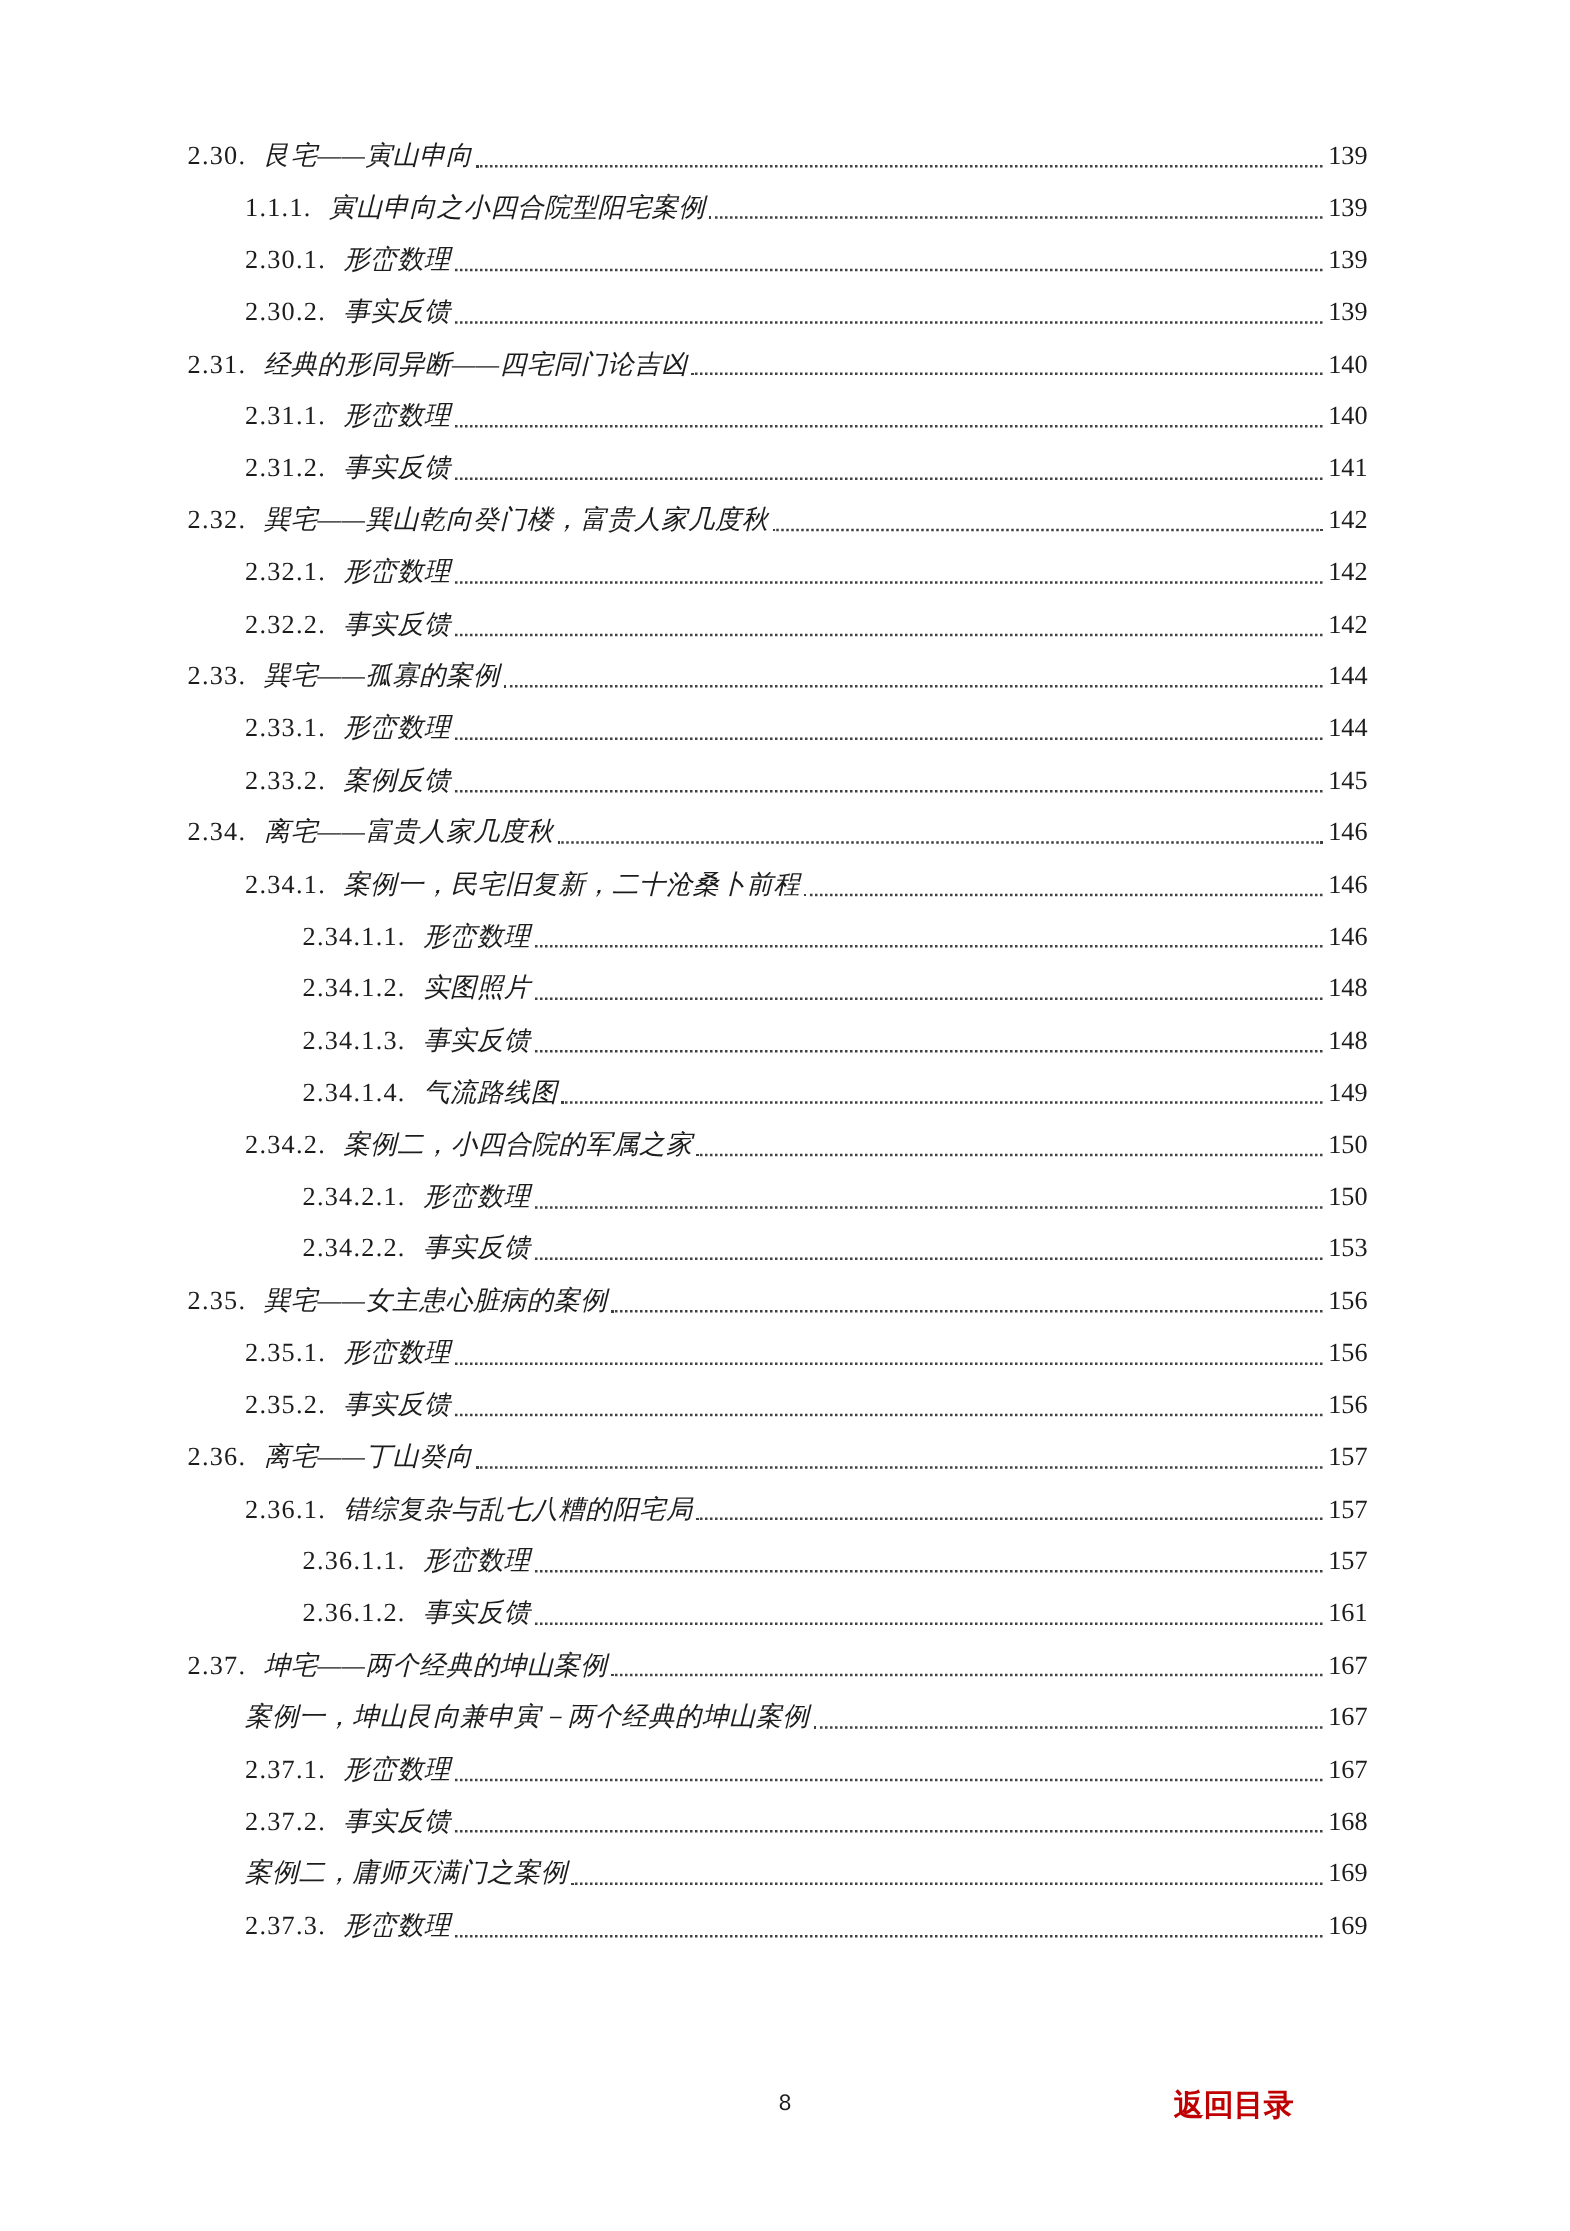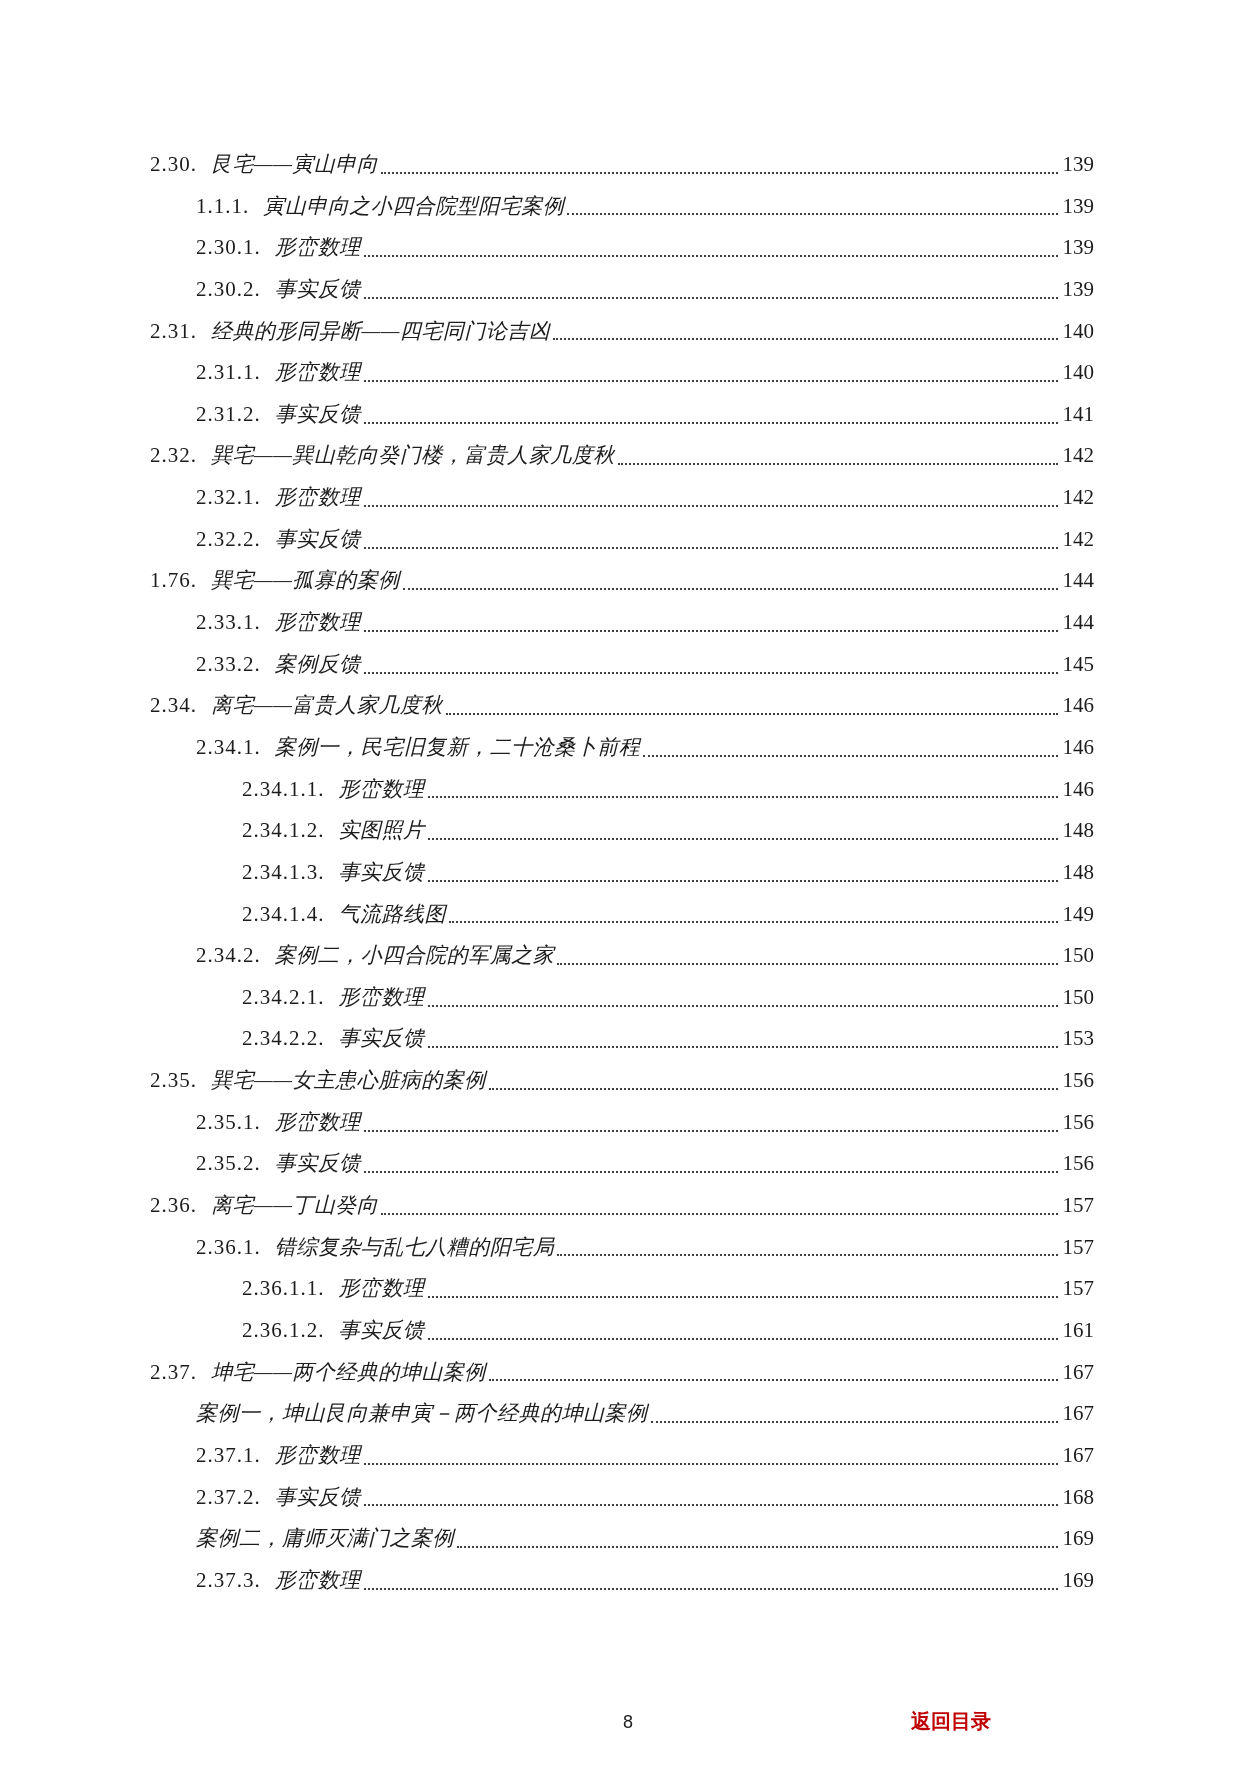--- a/index.html
+++ b/index.html
@@ -4,21 +4,21 @@
 <style>
   html,body{margin:0;padding:0;}
   body{
     width:1256px;height:1785px;
     background:#ffffff;
     position:relative;
     font-family:"Liberation Serif","DejaVu Serif",serif;
     color:#1c1c1c;
     overflow:hidden;
   }
-  .page{position:absolute;inset:0;margin-top:40px;}
+  .page{position:absolute;inset:0;}
   .toc{
     position:absolute;
     left:150px;top:104px;
     width:944px;
   }
   .row{
     display:flex;
     align-items:baseline;
     height:41.65px;
     line-height:41.65px;
@@ -42,23 +42,23 @@
   .footer-page{
     position:absolute;
     left:0;right:0;top:1672px;
     text-align:center;
     font-family:"Liberation Sans","DejaVu Sans",sans-serif;
     font-size:18px;
     color:#1c1c1c;
   }
   .back-link{
     position:absolute;
-    left:911px;top:1668px;
+    left:939px;top:1668px;
     font-family:Liberation Sans, sans-serif;
-    font-size:20px;
+    font-size:24px;
     font-weight:bold;
     text-decoration:none;
     cursor:pointer;
   }
 </style>
 </head>
 <body style="color: rgb(28, 28, 28);">
 
 <div class="page">
   <div class="toc" id="toc">
@@ -116,21 +116,21 @@
         <span class="leader" style="border-bottom-color: rgb(64, 64, 64);"></span>
         <span class="pg">142</span>
       </div>
       <div class="row lvl2">
         <span class="num">2.32.2.</span>
         <span class="title">事实反馈</span>
         <span class="leader" style="border-bottom-color: rgb(64, 64, 64);"></span>
         <span class="pg">142</span>
       </div>
       <div class="row lvl1">
-        <span class="num">1.76.</span>
+        <span class="num">2.33.</span>
         <span class="title">巽宅——孤寡的案例</span>
         <span class="leader" style="border-bottom-color: rgb(64, 64, 64);"></span>
         <span class="pg">144</span>
       </div>
       <div class="row lvl2">
         <span class="num">2.33.1.</span>
         <span class="title">形峦数理</span>
         <span class="leader" style="border-bottom-color: rgb(64, 64, 64);"></span>
         <span class="pg">144</span>
       </div>

